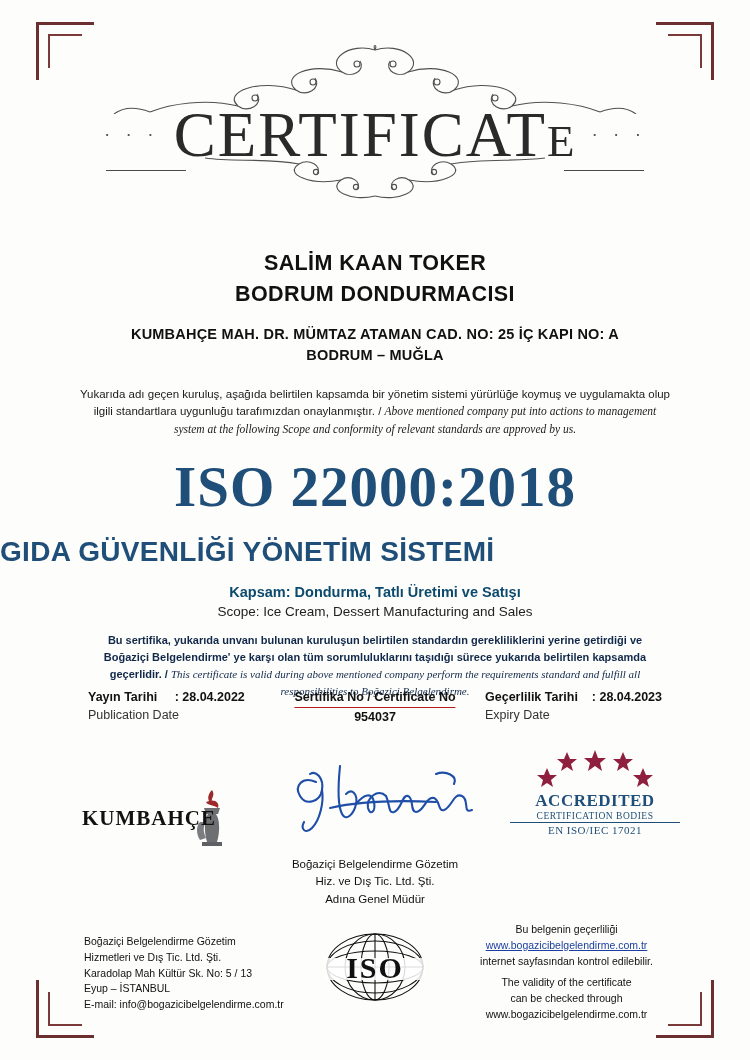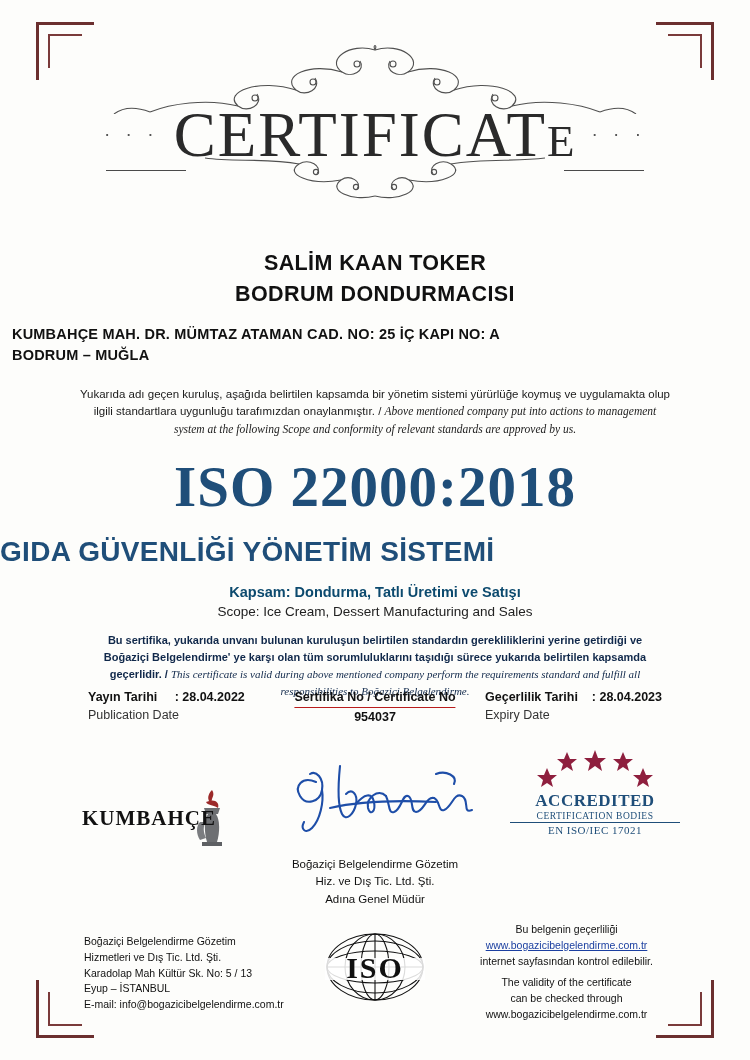--- a/index.html
+++ b/index.html
@@ -114,27 +114,26 @@
     font-size: 21.5px;
     font-weight: bold;
     color: #111;
     line-height: 1.42;
     letter-spacing: .4px;
   }
   .address {
     position: absolute;
     left: 0; right: 0;
     top: 324px;
-    text-align: left;
+    text-align: center;
     font-size: 14.5px;
     font-weight: bold;
     color: #111;
     line-height: 1.45;
     letter-spacing: .2px;
-    margin-left: 12px;
   }
   .intro {
     position: absolute;
     left: 78px;
     right: 78px;
     top: 386px;
     text-align: center;
     font-size: 11.5px;
     color: #1a1a1a;
     line-height: 1.5;

